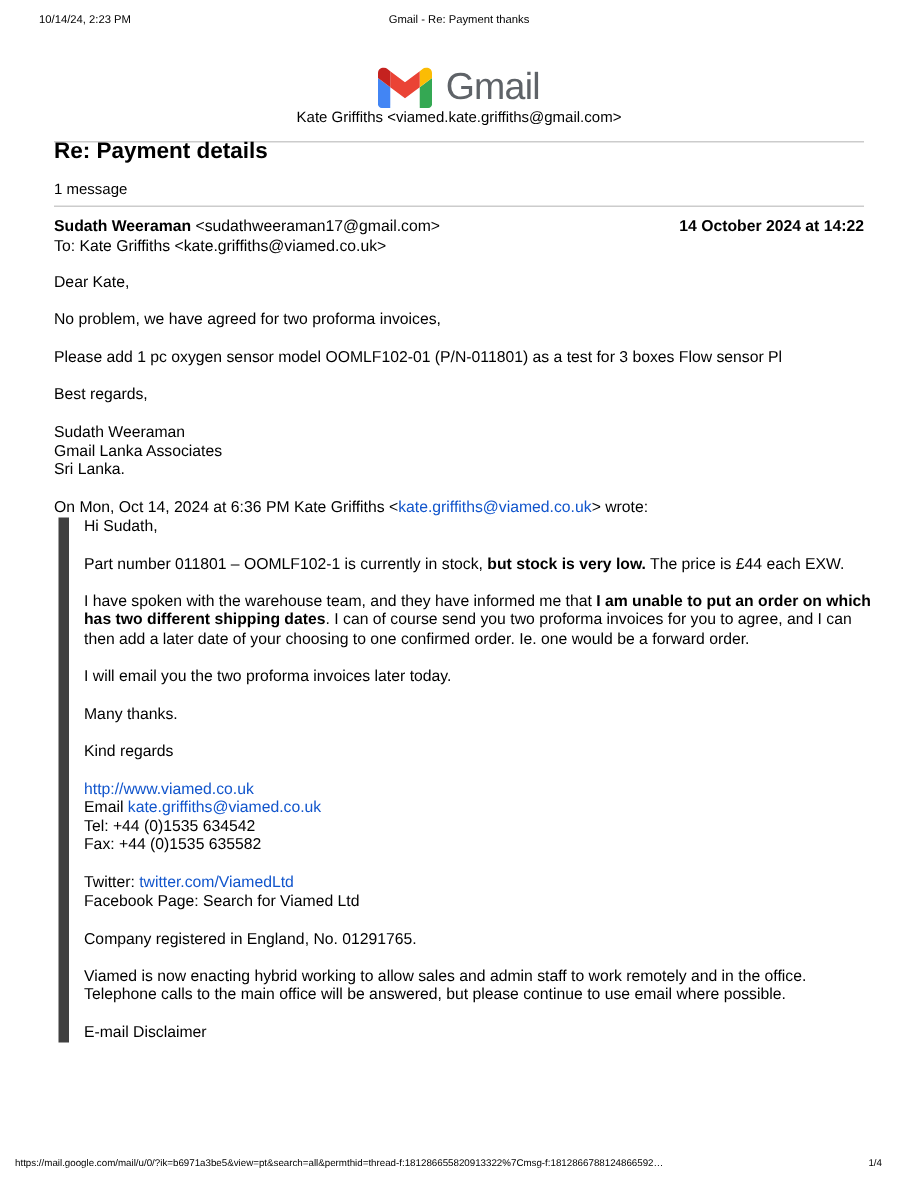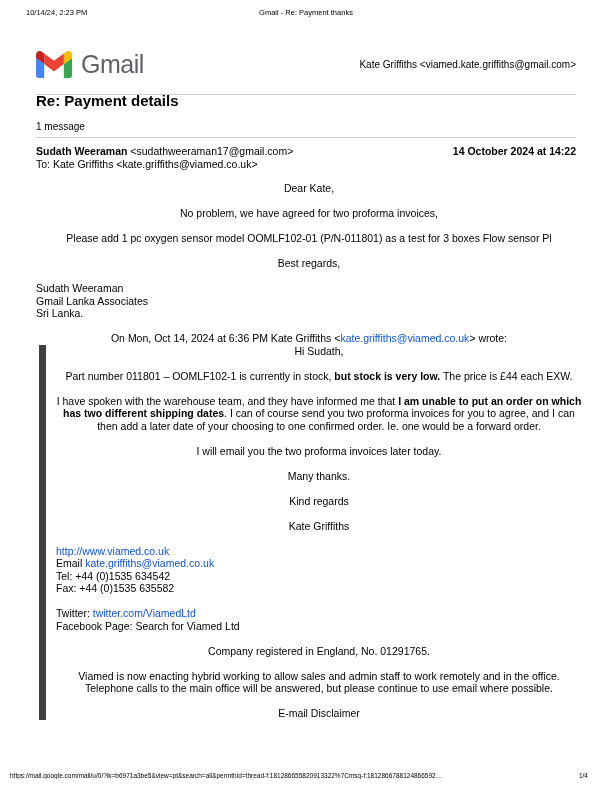--- a/index.html
+++ b/index.html
@@ -5,41 +5,41 @@
   html,body{margin:0;padding:0;}
   body{
     width:612px;height:792px;background:#ffffff;color:#000;
     font-family:"Liberation Sans", sans-serif;position:relative;overflow:hidden;
   }
   .print-meta{position:absolute;top:8px;left:10px;right:10px;font-size:7.5px;height:10px;}
   .print-date{position:absolute;left:16px;top:0;}
   .print-title{position:absolute;left:0;right:0;top:0;text-align:center;}
 
   .header-row{position:absolute;top:44px;left:36px;right:36px;height:40px;
-    display:flex;justify-content:space-between;align-items:center;}
+    display:flex;justify-content:space-between;align-items:center;flex-direction:column;}
   .logo{display:flex;align-items:center;gap:9px;}
   .logo svg{width:36px;height:27px;display:block;}
   .logo-text{font-size:25px;color:#5f6368;letter-spacing:-0.5px;}
   .account{font-size:10px;font-weight:normal;}
 
   .rule{border:none;border-top:1px solid #cccccc;position:absolute;left:36px;right:36px;margin:0;}
   .rule1{top:94px;}
   .rule2{top:137px;}
 
   .subject{position:absolute;top:92px;left:36px;font-size:15px;font-weight:bold;margin:0;}
   .msg-count{position:absolute;top:121px;left:36px;font-size:10px;}
 
   .sender-row{position:absolute;top:145px;left:36px;right:36px;
     display:flex;justify-content:space-between;font-size:10.5px;line-height:12.5px;}
   .from-name{font-weight:bold;}
   .msg-date{font-weight:bold;white-space:nowrap;}
   .to-line{position:absolute;top:158px;left:36px;font-size:10.5px;}
 
   .body{position:absolute;top:182px;left:36px;right:30px;font-size:10.5px;line-height:12.5px;}
-  .body p{margin:0 0 12.5px 0;text-align:center;}
+  .body p{margin:0 0 12.5px 0;}
   .attribution{margin-bottom:0 !important;}
   .quote{margin:0 0 0 3px;padding:0 0 0 10px;border-left:7px solid #404040;}
   .quote p{margin:0 0 12.5px 0;}
   .quote p:last-child{margin-bottom:0;}
   a.link{color:#1155cc;text-decoration:none;cursor:pointer;}
   b{font-weight:bold;}
 
   .footer{position:absolute;bottom:13px;left:10px;right:24px;font-size:6.5px;
     display:flex;justify-content:space-between;align-items:baseline;}
   .footer-url{white-space:nowrap;overflow:hidden;max-width:540px;}
@@ -99,21 +99,20 @@
   <blockquote class="quote">
     <p>Hi Sudath,</p>
 
     <p><span>Part number 011801 – OOMLF102-1 is currently in stock, </span><b>but stock is very low.</b><span>  The price is £44 each EXW.</span></p>
 
     <p><span>I have spoken with the warehouse team, and they have informed me that </span><b>I am unable to put an order on which has two different shipping dates</b><span>.  I can of course send you two proforma invoices for you to agree, and I can then add a later date of your choosing to one confirmed order.  Ie. one would be a forward order.</span></p>
 
     <p>I will email you the two proforma invoices later today.</p>
     <p>Many thanks.</p>
     <p>Kind regards</p>
-    <p>Kate Griffiths</p>
 
     <div style="margin-bottom:12.5px;">
       <div><a class="link">http://www.viamed.co.uk</a></div>
       <div><span>Email </span><a class="link">kate.griffiths@viamed.co.uk</a></div>
       <div>Tel: +44 (0)1535 634542</div>
       <div>Fax: +44 (0)1535 635582</div>
     </div>
 
     <div style="margin-bottom:12.5px;">
       <div><span>Twitter: </span><a class="link">twitter.com/ViamedLtd</a></div>

